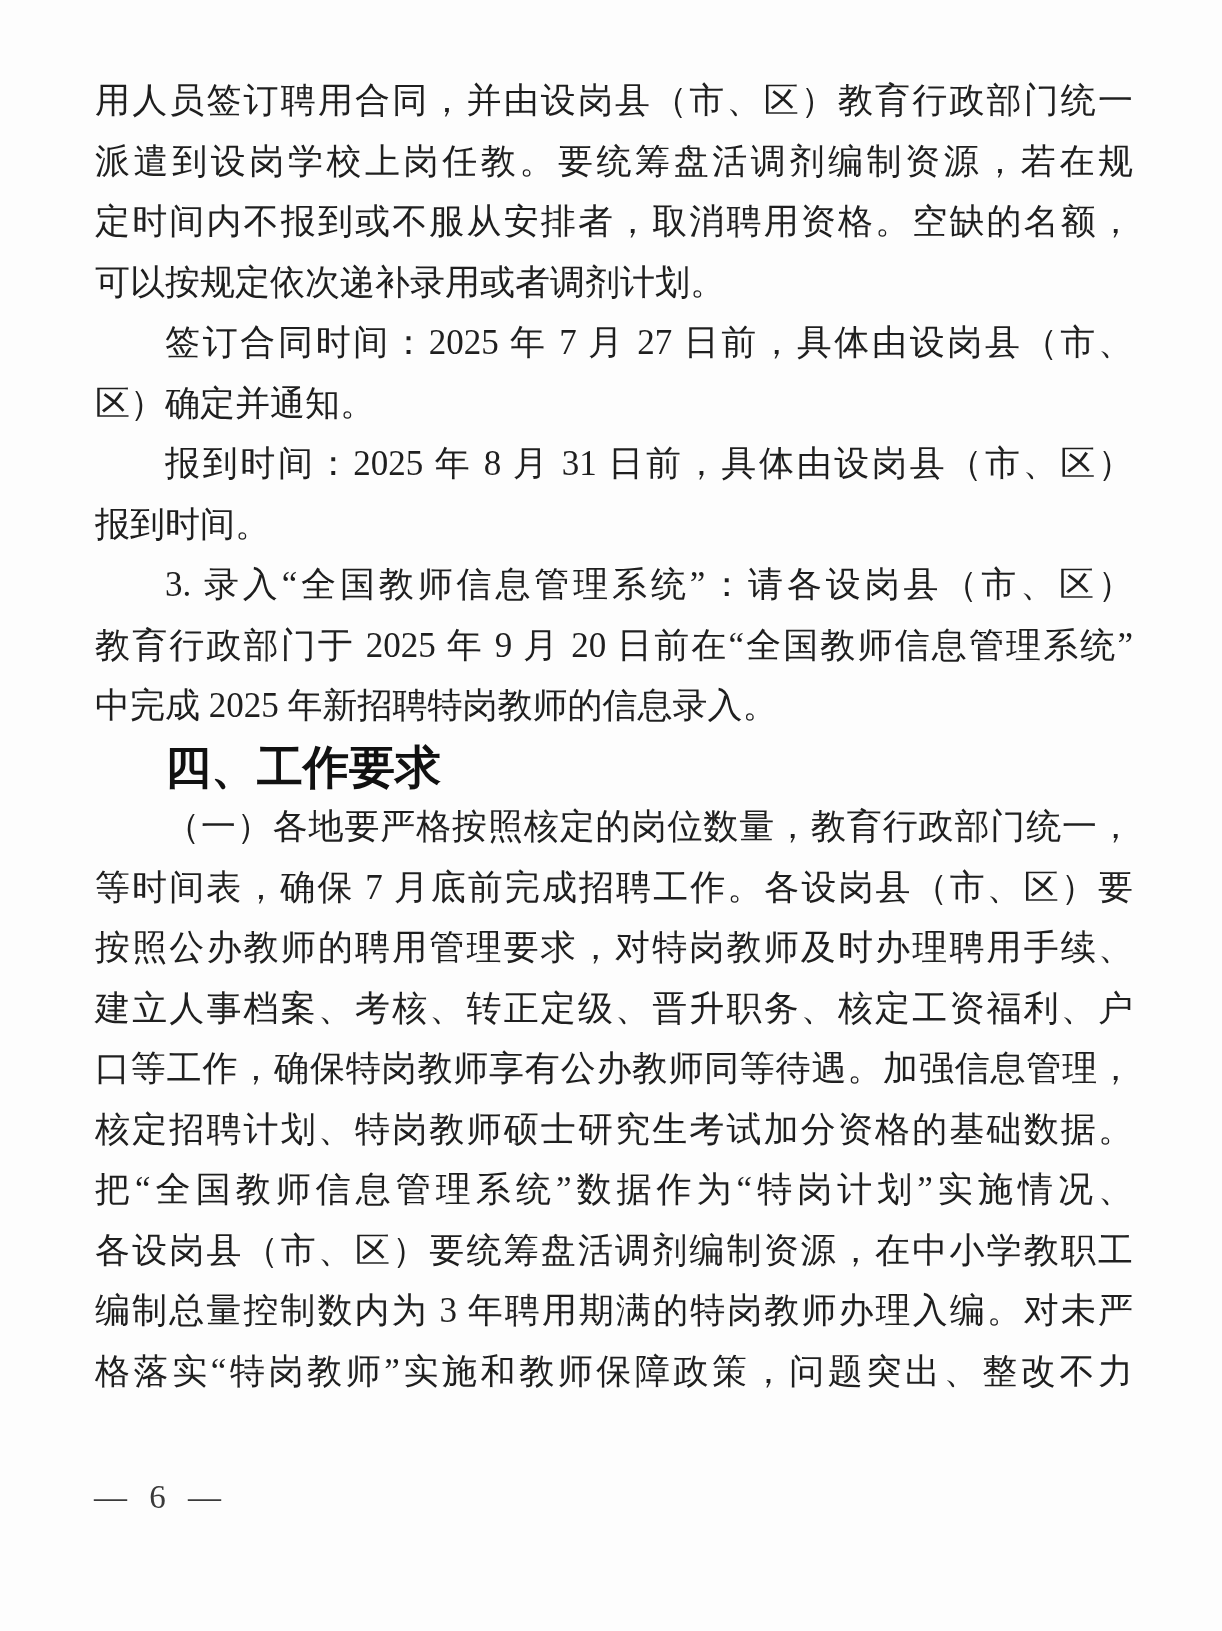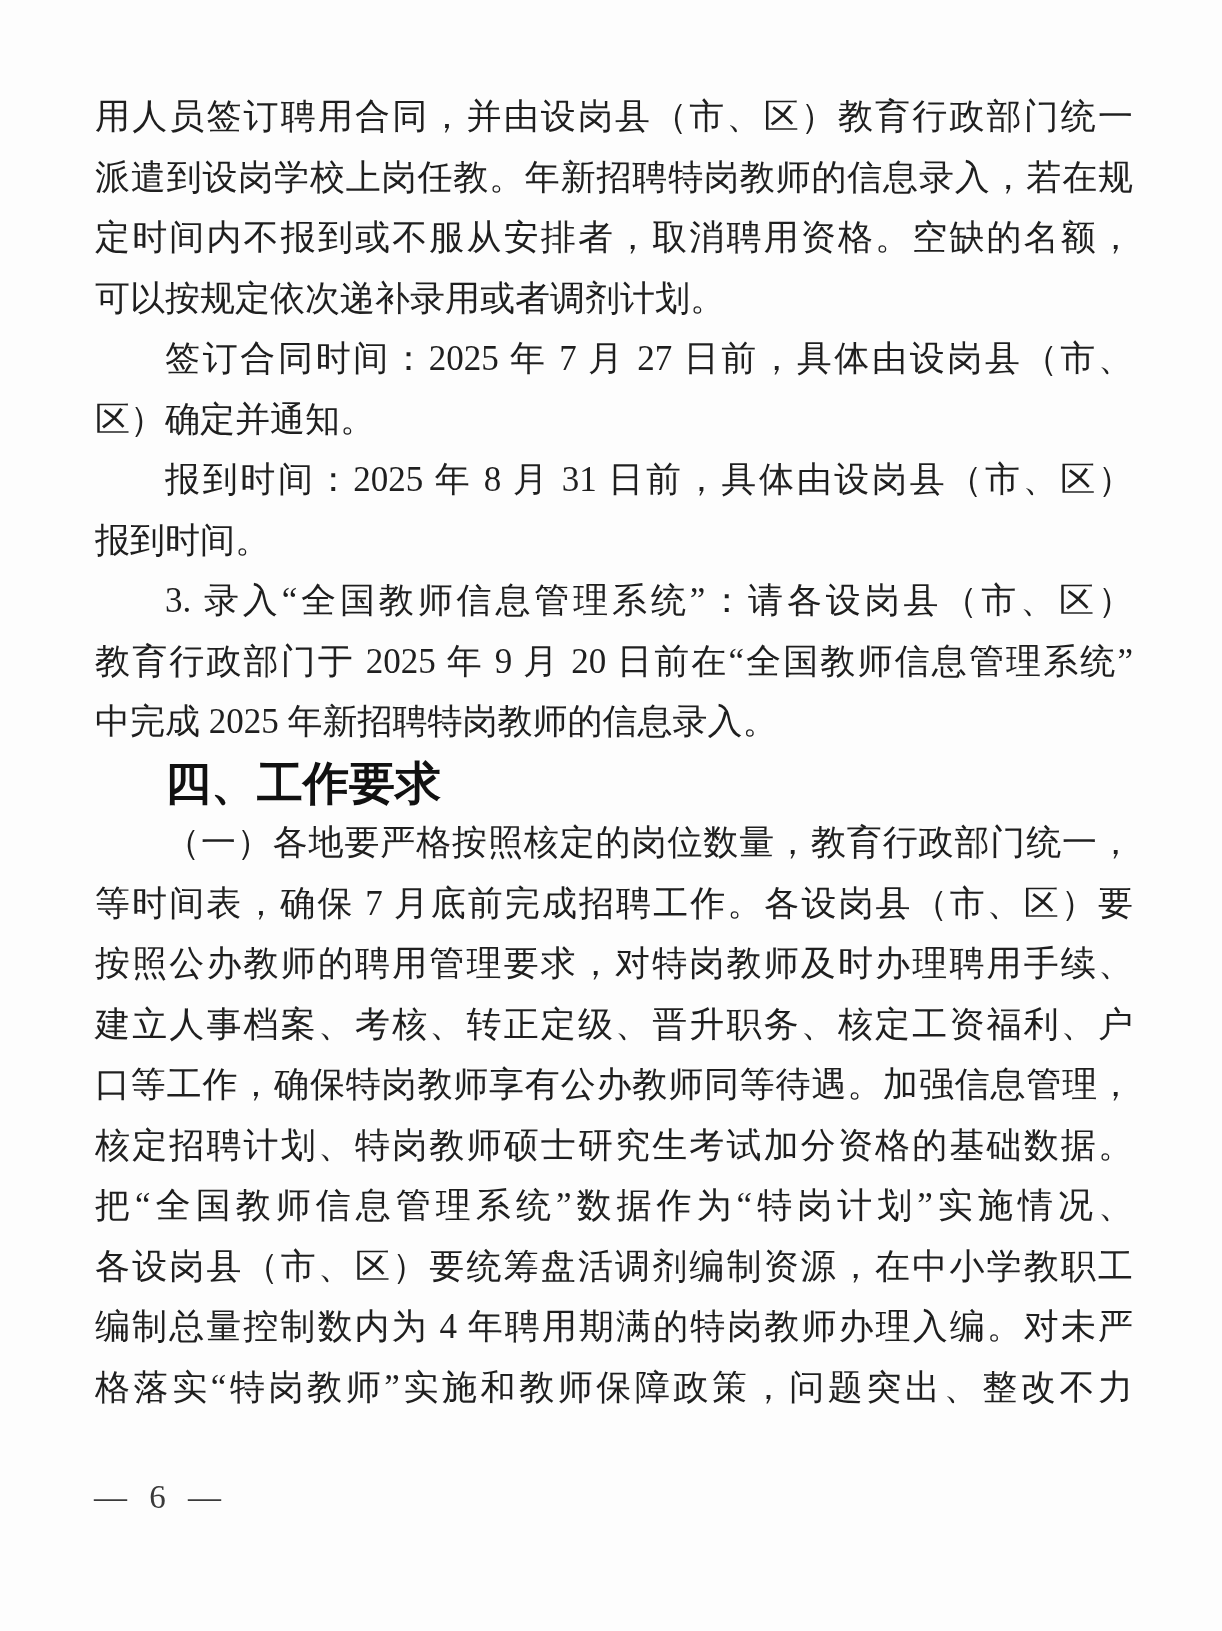--- a/index.html
+++ b/index.html
@@ -16,21 +16,21 @@
     overflow: hidden;
   }
   .page {
     position: absolute;
     inset: 0;
     background: #fdfdfd;
   }
   .content {
     position: absolute;
     left: 95px;
-    top: 87px;
+    top: 71px;
     width: 1038px;
   }
   .line {
     font-size: 35px;
     line-height: 60.5px;
     height: 60.5px;
     text-align: justify;
     color: #1f1f1f;
     white-space: normal;
     overflow: visible;
@@ -61,36 +61,36 @@
     color: #3a3a3a;
     font-family: "Liberation Serif", "DejaVu Serif", serif;
   }
 </style>
 </head>
 <body>
 
 <div class="page">
   <div class="content" id="lines-container">
       <div class="line fill">用人员签订聘用合同，并由设岗县（市、区）教育行政部门统一</div>
-      <div class="line fill">派遣到设岗学校上岗任教。年新招聘特岗教师的信息录入，若在规</div>
+      <div class="line fill">派遣到设岗学校上岗任教。要统筹盘活调剂编制资源，若在规</div>
       <div class="line fill">定时间内不报到或不服从安排者，取消聘用资格。空缺的名额，</div>
       <div class="line plain">可以按规定依次递补录用或者调剂计划。</div>
       <div class="line indent fill">签订合同时间：2025 年 7 月 27 日前，具体由设岗县（市、</div>
       <div class="line plain">区）确定并通知。</div>
       <div class="line indent fill">报到时间：2025 年 8 月 31 日前，具体由设岗县（市、区）</div>
       <div class="line plain">报到时间。</div>
       <div class="line indent fill">3. 录入“全国教师信息管理系统”：请各设岗县（市、区）</div>
       <div class="line fill">教育行政部门于 2025 年 9 月 20 日前在“全国教师信息管理系统”</div>
       <div class="line plain">中完成 2025 年新招聘特岗教师的信息录入。</div>
       <div class="line indent heading">四、工作要求</div>
       <div class="line indent fill">（一）各地要严格按照核定的岗位数量，教育行政部门统一，</div>
       <div class="line fill">等时间表，确保 7 月底前完成招聘工作。各设岗县（市、区）要</div>
       <div class="line fill">按照公办教师的聘用管理要求，对特岗教师及时办理聘用手续、</div>
       <div class="line fill">建立人事档案、考核、转正定级、晋升职务、核定工资福利、户</div>
       <div class="line fill">口等工作，确保特岗教师享有公办教师同等待遇。加强信息管理，</div>
       <div class="line fill">核定招聘计划、特岗教师硕士研究生考试加分资格的基础数据。</div>
       <div class="line fill">把“全国教师信息管理系统”数据作为“特岗计划”实施情况、</div>
       <div class="line fill">各设岗县（市、区）要统筹盘活调剂编制资源，在中小学教职工</div>
-      <div class="line fill">编制总量控制数内为 4 年聘用期满的特岗教师办理入编。对未严</div>
+      <div class="line fill">编制总量控制数内为 3 年聘用期满的特岗教师办理入编。对未严</div>
       <div class="line fill">格落实“特岗教师”实施和教师保障政策，问题突出、整改不力</div>
     </div>
   <div class="footer">— 6 —</div>
 </div>
 
 </body></html>

